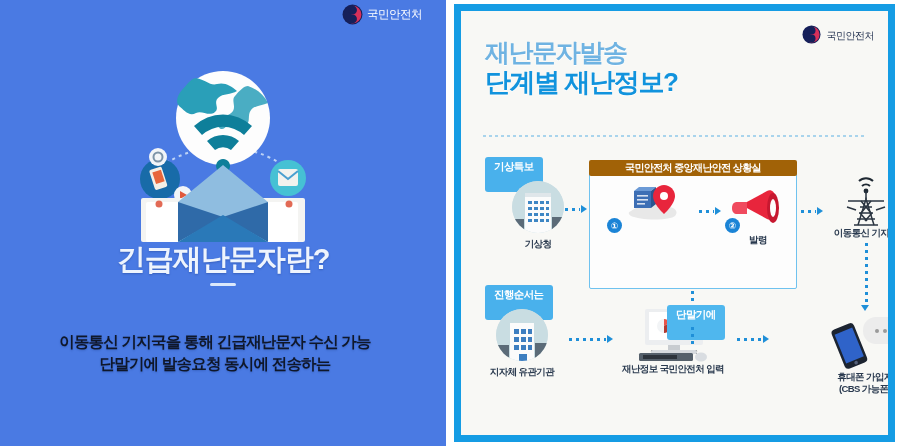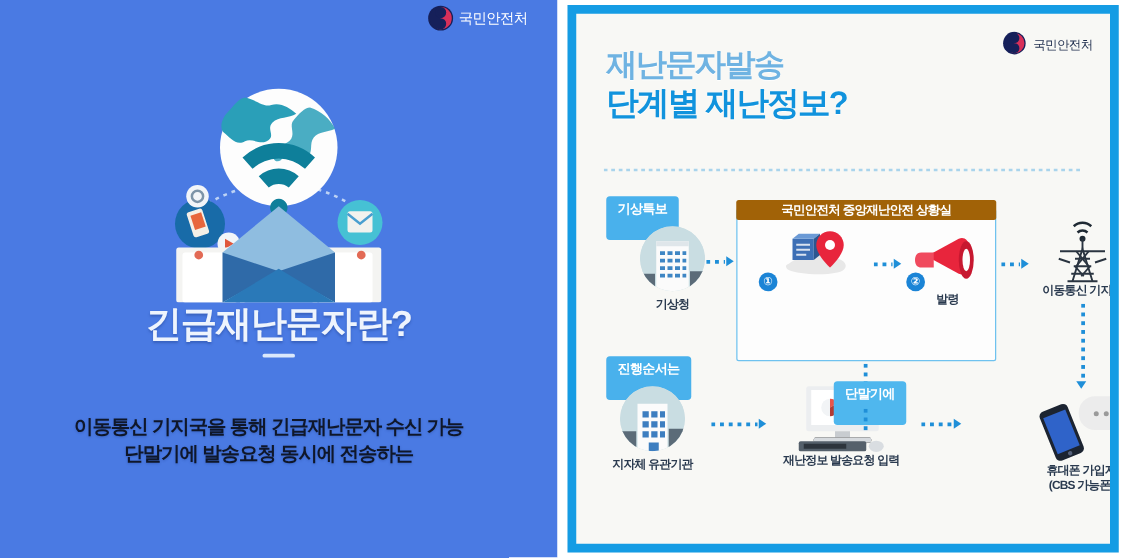--- a/index.html
+++ b/index.html
@@ -430,21 +430,21 @@
                 <rect x="78" y="12" width="3.5" height="14"></rect>
               </g>
               <rect x="57" y="38" width="12" height="5" fill="#c8ccd0"></rect>
               <rect x="40" y="43" width="46" height="4" rx="1.5" fill="#d6dадо"></rect>
               <rect x="40" y="43" width="46" height="4" rx="1.5" fill="#d6dade"></rect>
               <rect x="28" y="46" width="54" height="8" rx="1.5" fill="#55606b"></rect>
               <rect x="32" y="48" width="34" height="4" fill="#2d343c"></rect>
               <ellipse cx="90" cy="50" rx="6" ry="4.5" fill="#d9dde1"></ellipse>
             </svg>
           </div>
-          <div class="node-label">재난정보 발송요청 입력</div>
+          <div class="node-label">재난정보 국민안전처 입력</div>
         </div>
 
         <div class="darrow" style="left:276px; top:186px; width:32px;">
           <span class="dots"></span>
             <span class="head"></span>
         </div>
 
         <div class="vdots" style="left:230px; top:140px; height:16px;"></div>
         <div class="pill pill-cyan" style="left:206px; top:154px;">단말기에</div>
         <div class="vdots" style="left:230px; top:176px; height:18px;"></div>

